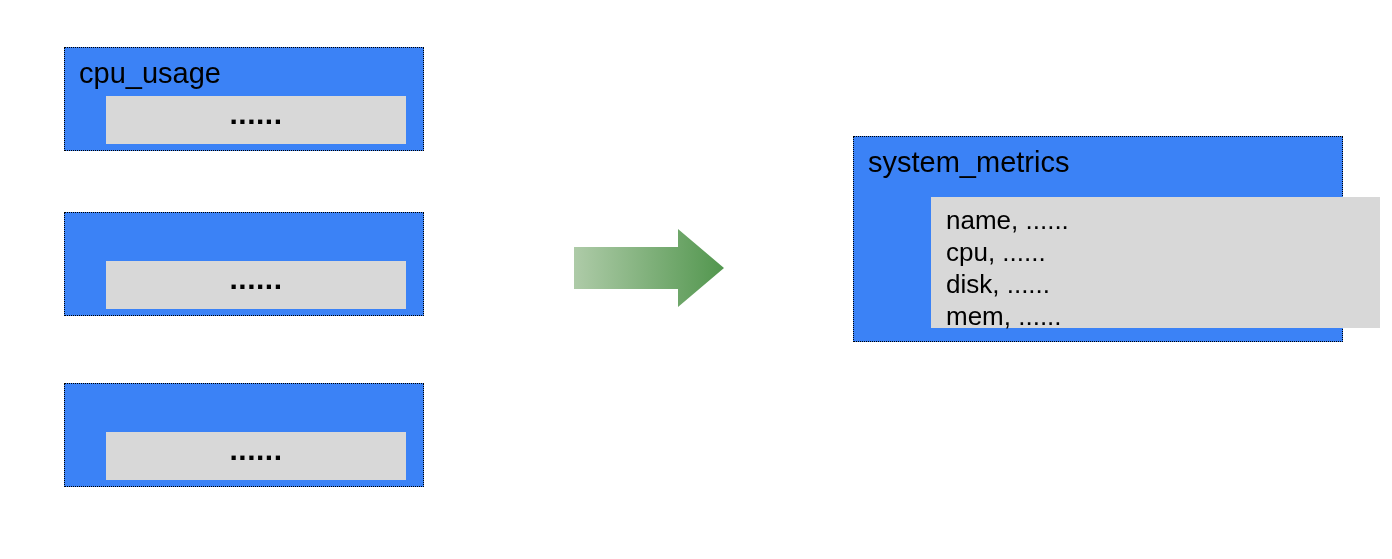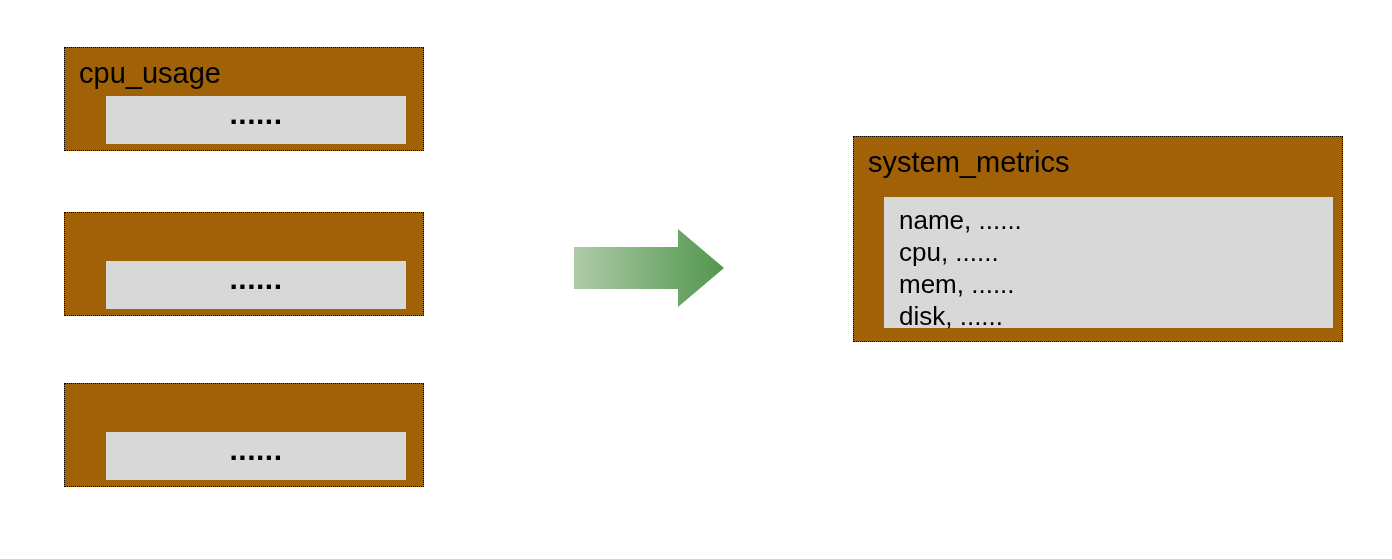--- a/index.html
+++ b/index.html
@@ -13,21 +13,21 @@
     width: 1392px;
     height: 559px;
     background: #ffffff;
     overflow: hidden;
   }
 
   
   .table-box {
     position: absolute;
     border: 1.5px dotted #000000;
-    background: #a16207;
+    background: #3b82f6;
   }
   .src-box { left: 64px; width: 360px; height: 104px; }
   .box-cpu  { top: 47px; }
   .box-mem  { top: 212px; }
   .box-disk { top: 383px; }
 
   .table-title {
     position: absolute;
     left: 14px;
     top: 8px;
@@ -114,21 +114,21 @@
           <stop offset="0%" stop-color="#aecba8"></stop>
           <stop offset="100%" stop-color="#52964e"></stop>
         </linearGradient>
       </defs>
       <polygon points="0,18 104,18 104,0 150,39 104,78 104,60 0,60" fill="url(#arrowGrad)"></polygon>
     </svg>
   </div>
 
   <div class="table-box result-box">
     <div class="table-title">system_metrics</div>
-    <div class="result-body" style="background: rgb(216, 216, 216);">
+    <div class="result-body" style="background: rgb(216, 216, 216); margin-left: 47px;">
       <div class="result-row">name, ......</div>
       <div class="result-row">cpu, ......</div>
+      <div class="result-row">disk, ......</div>
       <div class="result-row">mem, ......</div>
-      <div class="result-row">disk, ......</div>
     </div>
   </div>
 
 </div>
 
 </body></html>

